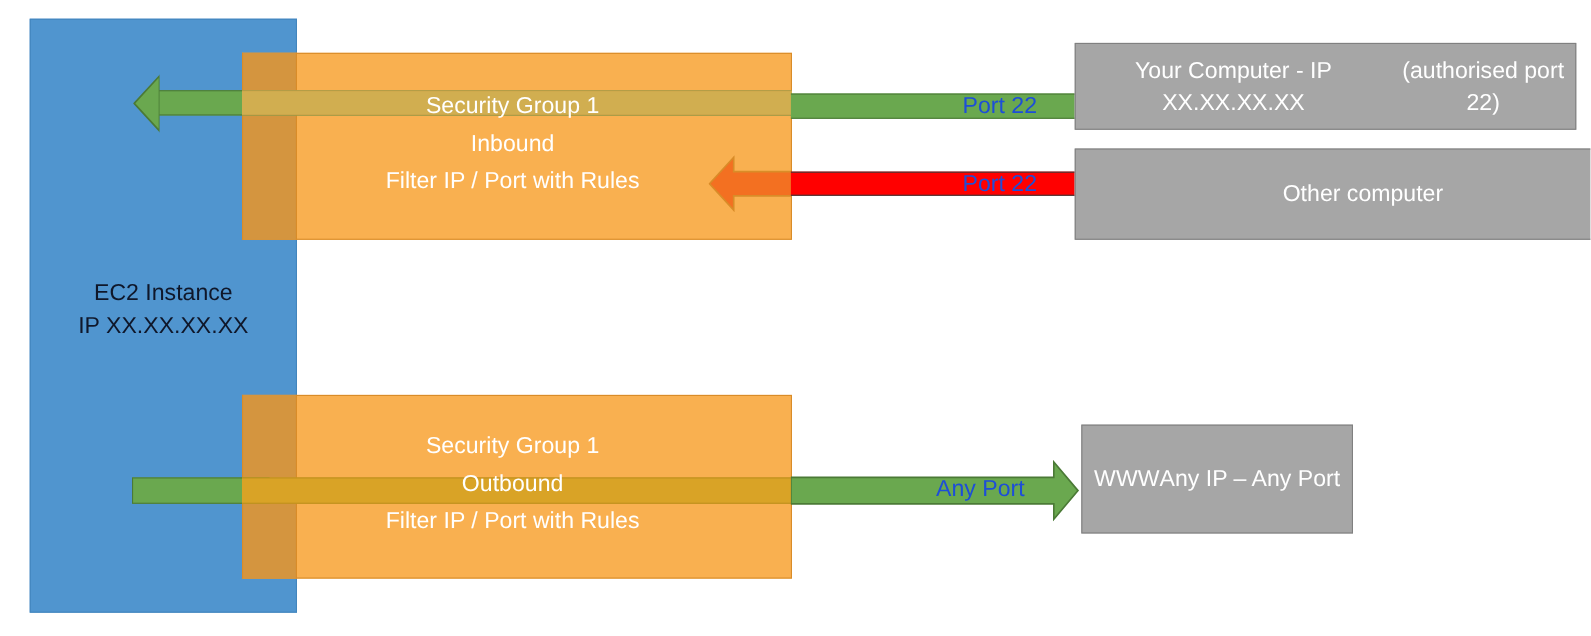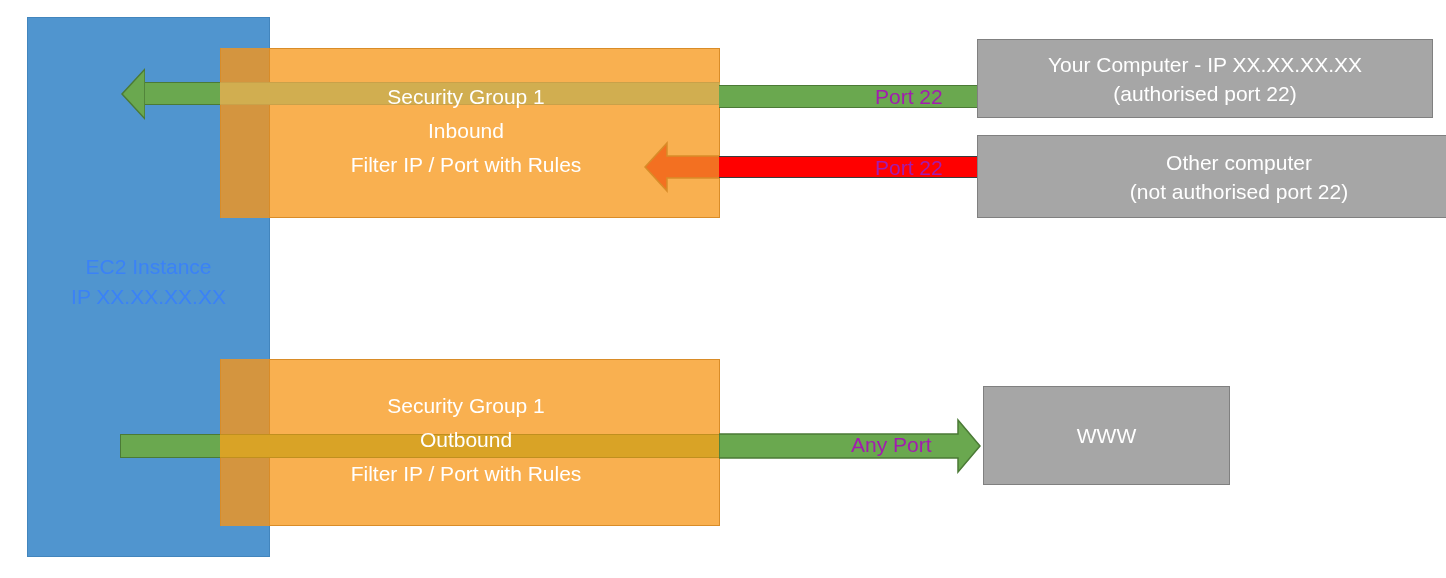--- a/index.html
+++ b/index.html
@@ -28,21 +28,21 @@
     background: #5095cf;
     border: 1px solid #4285bd;
     box-sizing: border-box;
   }
   .ec2-label {
     position: absolute;
     left: 27px;
     top: 252px;
     width: 243px;
     text-align: center;
-    color: #3b82f6;
+    color: #0f172a;
     font-size: 21px;
     line-height: 30px;
     pointer-events: none;
   }
 
   
   .sg-box {
     position: absolute;
     background: #f9b050;
     border: 1px solid #d98c28;
@@ -177,33 +177,33 @@
   .gray-box {
     position: absolute;
     background: #a6a6a6;
     border: 1px solid #808080;
     box-sizing: border-box;
     color: #ffffff;
     font-size: 21px;
     line-height: 29px;
     text-align: center;
     display: flex;
-    flex-direction: column;
+    flex-direction: row;
     justify-content: center;
     align-items: center;
     z-index: 9;
   }
   .gray-your-computer { left: 977px; top: 39px;  width: 456px; height: 79px; }
   .gray-other         { left: 977px; top: 135px; width: 524px; height: 83px; }
   .gray-www           { left: 983px; top: 386px; width: 247px; height: 99px; justify-content: center; }
 
   
   .bar-label {
     position: absolute;
-    color: #a21caf;
+    color: #1d4ed8;
     font-size: 21px;
     line-height: 21px;
     z-index: 12;
     pointer-events: none;
     white-space: nowrap;
   }
   .label-port22-green { left: 875px; top: 86px; }
   .label-port22-red   { left: 875px; top: 157px; }
   .label-any-port     { left: 851px; top: 434px; }
 </style>
@@ -258,20 +258,20 @@
   <div class="bar-label label-port22-red">Port 22</div>
   <div class="bar-label label-any-port">Any Port</div>
 
   <div class="gray-box gray-your-computer">
     <div>Your Computer - IP XX.XX.XX.XX</div>
     <div>(authorised port 22)</div>
   </div>
 
   <div class="gray-box gray-other">
     <div>Other computer</div>
-    <div>(not authorised port 22)</div>
   </div>
 
   <div class="gray-box gray-www">
     <div>WWW</div>
+    <div>Any IP – Any Port</div>
   </div>
 
 </div>
 
 </body></html>

